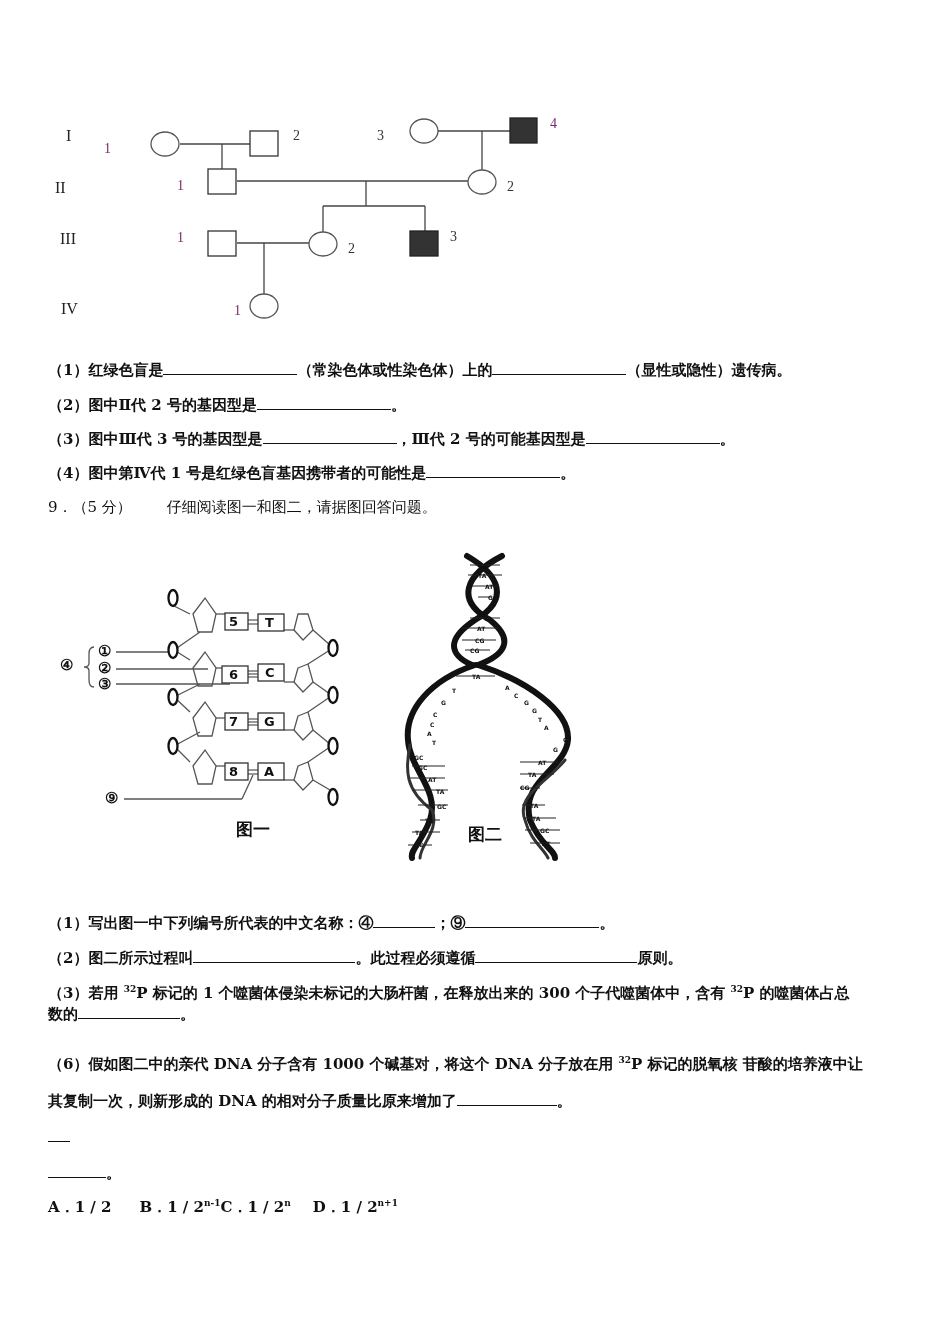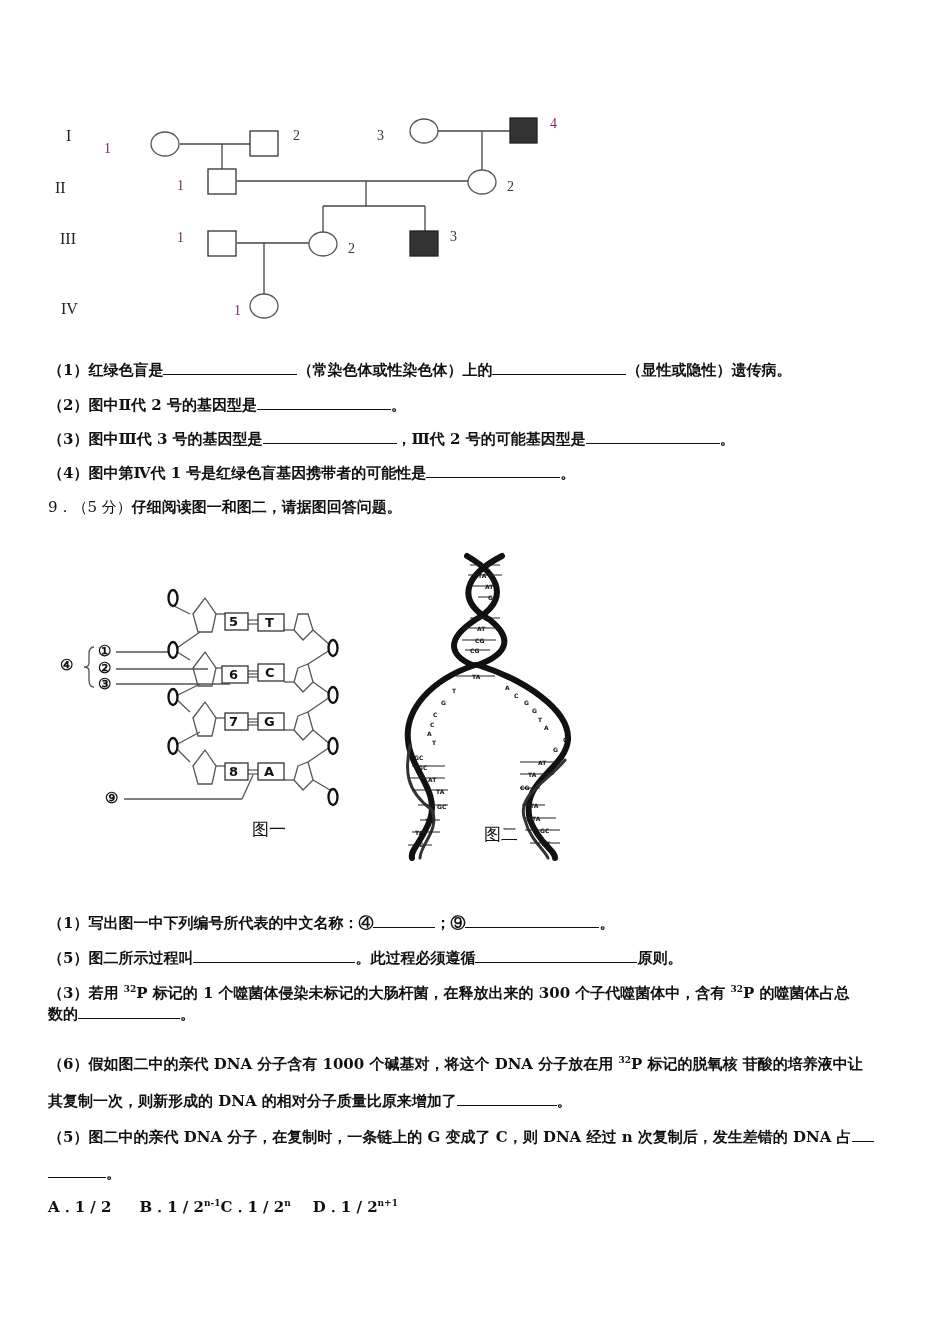--- a/index.html
+++ b/index.html
@@ -7,21 +7,21 @@
          font-family: "DejaVu Serif", "Liberation Serif", serif; color: #111; }
   .abs { position: absolute; }
   .q { position: absolute; left: 48px; font-size: 15px; font-weight: bold; white-space: nowrap; line-height: 20px; }
   .q.light { font-weight: normal; }
   .blank { display: inline-block; border-bottom: 1.5px solid #111; height: 14px; vertical-align: baseline; }
   sup { font-size: 9px; vertical-align: 6px; line-height: 0; }
   .ped-label { position: absolute; font-family: "Liberation Serif", serif; font-size: 16px; color: #222; }
   .ped-num { position: absolute; font-family: "Liberation Serif", serif; font-size: 14px; color: #333; }
   .ped-num.purple { color: #7a2a6a; }
   svg { position: absolute; overflow: visible; }
-  .fig-caption { position: absolute; font-size: 17px; font-weight: normal; font-family: "DejaVu Sans", sans-serif; margin-left: 16px; }
+  .fig-caption { position: absolute; font-size: 17px; font-weight: bold; font-family: "DejaVu Sans", sans-serif; }
 </style>
 </head>
 <body>
 
 <div>
   <span class="ped-label" style="left:66px;top:127px;">I</span>
   <span class="ped-label" style="left:55px;top:179px;">II</span>
   <span class="ped-label" style="left:60px;top:230px;">III</span>
   <span class="ped-label" style="left:61px;top:300px;">IV</span>
 
@@ -78,21 +78,21 @@
   <span>（2）图中Ⅱ代 2 号的基因型是</span><span class="blank" style="width:134px;"></span><span>。</span>
 </div>
 <div class="q" style="top:429px;">
   <span>（3）图中Ⅲ代 3 号的基因型是</span><span class="blank" style="width:134px;"></span><span>，Ⅲ代 2 号的可能基因型是</span><span class="blank" style="width:134px;"></span><span>。</span>
 </div>
 <div class="q" style="top:463px;">
   <span>（4）图中第Ⅳ代 1 号是红绿色盲基因携带者的可能性是</span><span class="blank" style="width:134px;"></span><span>。</span>
 </div>
 
 <div class="q light" style="top:497px;">
-  <span>9．</span><span>（5 分）</span><span style="font-weight:bold;">仔细阅读图一和图二，请据图回答问题。</span>
+  <span>9．</span><span>（5 分）</span><span style="font-weight:normal;margin-left:35px;">仔细阅读图一和图二，请据图回答问题。</span>
 </div>
 
 <div>
   <svg width="950" height="860" style="left:0;top:0;">
     <g stroke="#555" stroke-width="1.3" fill="none">
 
       <line x1="174" y1="606" x2="190" y2="614"></line>
       <line x1="174" y1="650" x2="200" y2="632"></line>
       <line x1="174" y1="650" x2="190" y2="660"></line>
       <line x1="174" y1="697" x2="200" y2="684"></line>
@@ -271,35 +271,35 @@
       <text x="542" y="846">AT</text>
     </g>
   </svg>
   <span class="fig-caption" style="left:468px;top:823px;">图二</span>
 </div>
 
 <div class="q" style="top:913px;">
   <span>（1）写出图一中下列编号所代表的中文名称：④</span><span class="blank" style="width:62px;"></span><span>；⑨</span><span class="blank" style="width:134px;"></span><span>。</span>
 </div>
 <div class="q" style="top:948px;">
-  <span>（5）图二所示过程叫</span><span class="blank" style="width:162px;"></span><span>。此过程必须遵循</span><span class="blank" style="width:162px;"></span><span>原则。</span>
+  <span>（2）图二所示过程叫</span><span class="blank" style="width:162px;"></span><span>。此过程必须遵循</span><span class="blank" style="width:162px;"></span><span>原则。</span>
 </div>
 <div class="q" style="top:983px;">
   <span>（3）若用 </span><sup>32</sup><span>P 标记的 1 个噬菌体侵染未标记的大肠杆菌，在释放出来的 300 个子代噬菌体中，含有 </span><sup>32</sup><span>P 的噬菌体占总</span>
 </div>
 <div class="q" style="top:1004px;">
   <span>数的</span><span class="blank" style="width:102px;"></span><span>。</span>
 </div>
 <div class="q" style="top:1054px;">
   <span>（6）假如图二中的亲代 DNA 分子含有 1000 个碱基对，将这个 DNA 分子放在用 </span><sup>32</sup><span>P 标记的脱氧核 苷酸的培养液中让</span>
 </div>
 <div class="q" style="top:1091px;">
   <span>其复制一次，则新形成的 DNA 的相对分子质量比原来增加了</span><span class="blank" style="width:100px;"></span><span>。</span>
 </div>
 <div class="q" style="top:1127px;">
-  <span>（5）图二中的亲代 DNA 分子，在复制时，一条链上的 G 变成了 C，则 DNA 经过 n 次复制后，发生差错的 DNA 占</span><span class="blank" style="width:22px;"></span>
+  <span class="blank" style="width:22px;"></span>
 </div>
 <div class="q" style="top:1163px;">
   <span class="blank" style="width:58px;"></span><span>。</span>
 </div>
 <div class="q" style="top:1197px;">
   <span><span>A．</span><span>1 / 2</span></span><span style="display:inline-block;width:28px;"></span><span><span>B．</span><span>1 / 2</span><sup>n-1</sup></span><span><span>C．</span><span>1 / 2</span><sup>n</sup></span><span style="display:inline-block;width:22px;"></span><span><span>D．</span><span>1 / 2</span><sup>n+1</sup></span>
 </div>
 
 </body></html>

